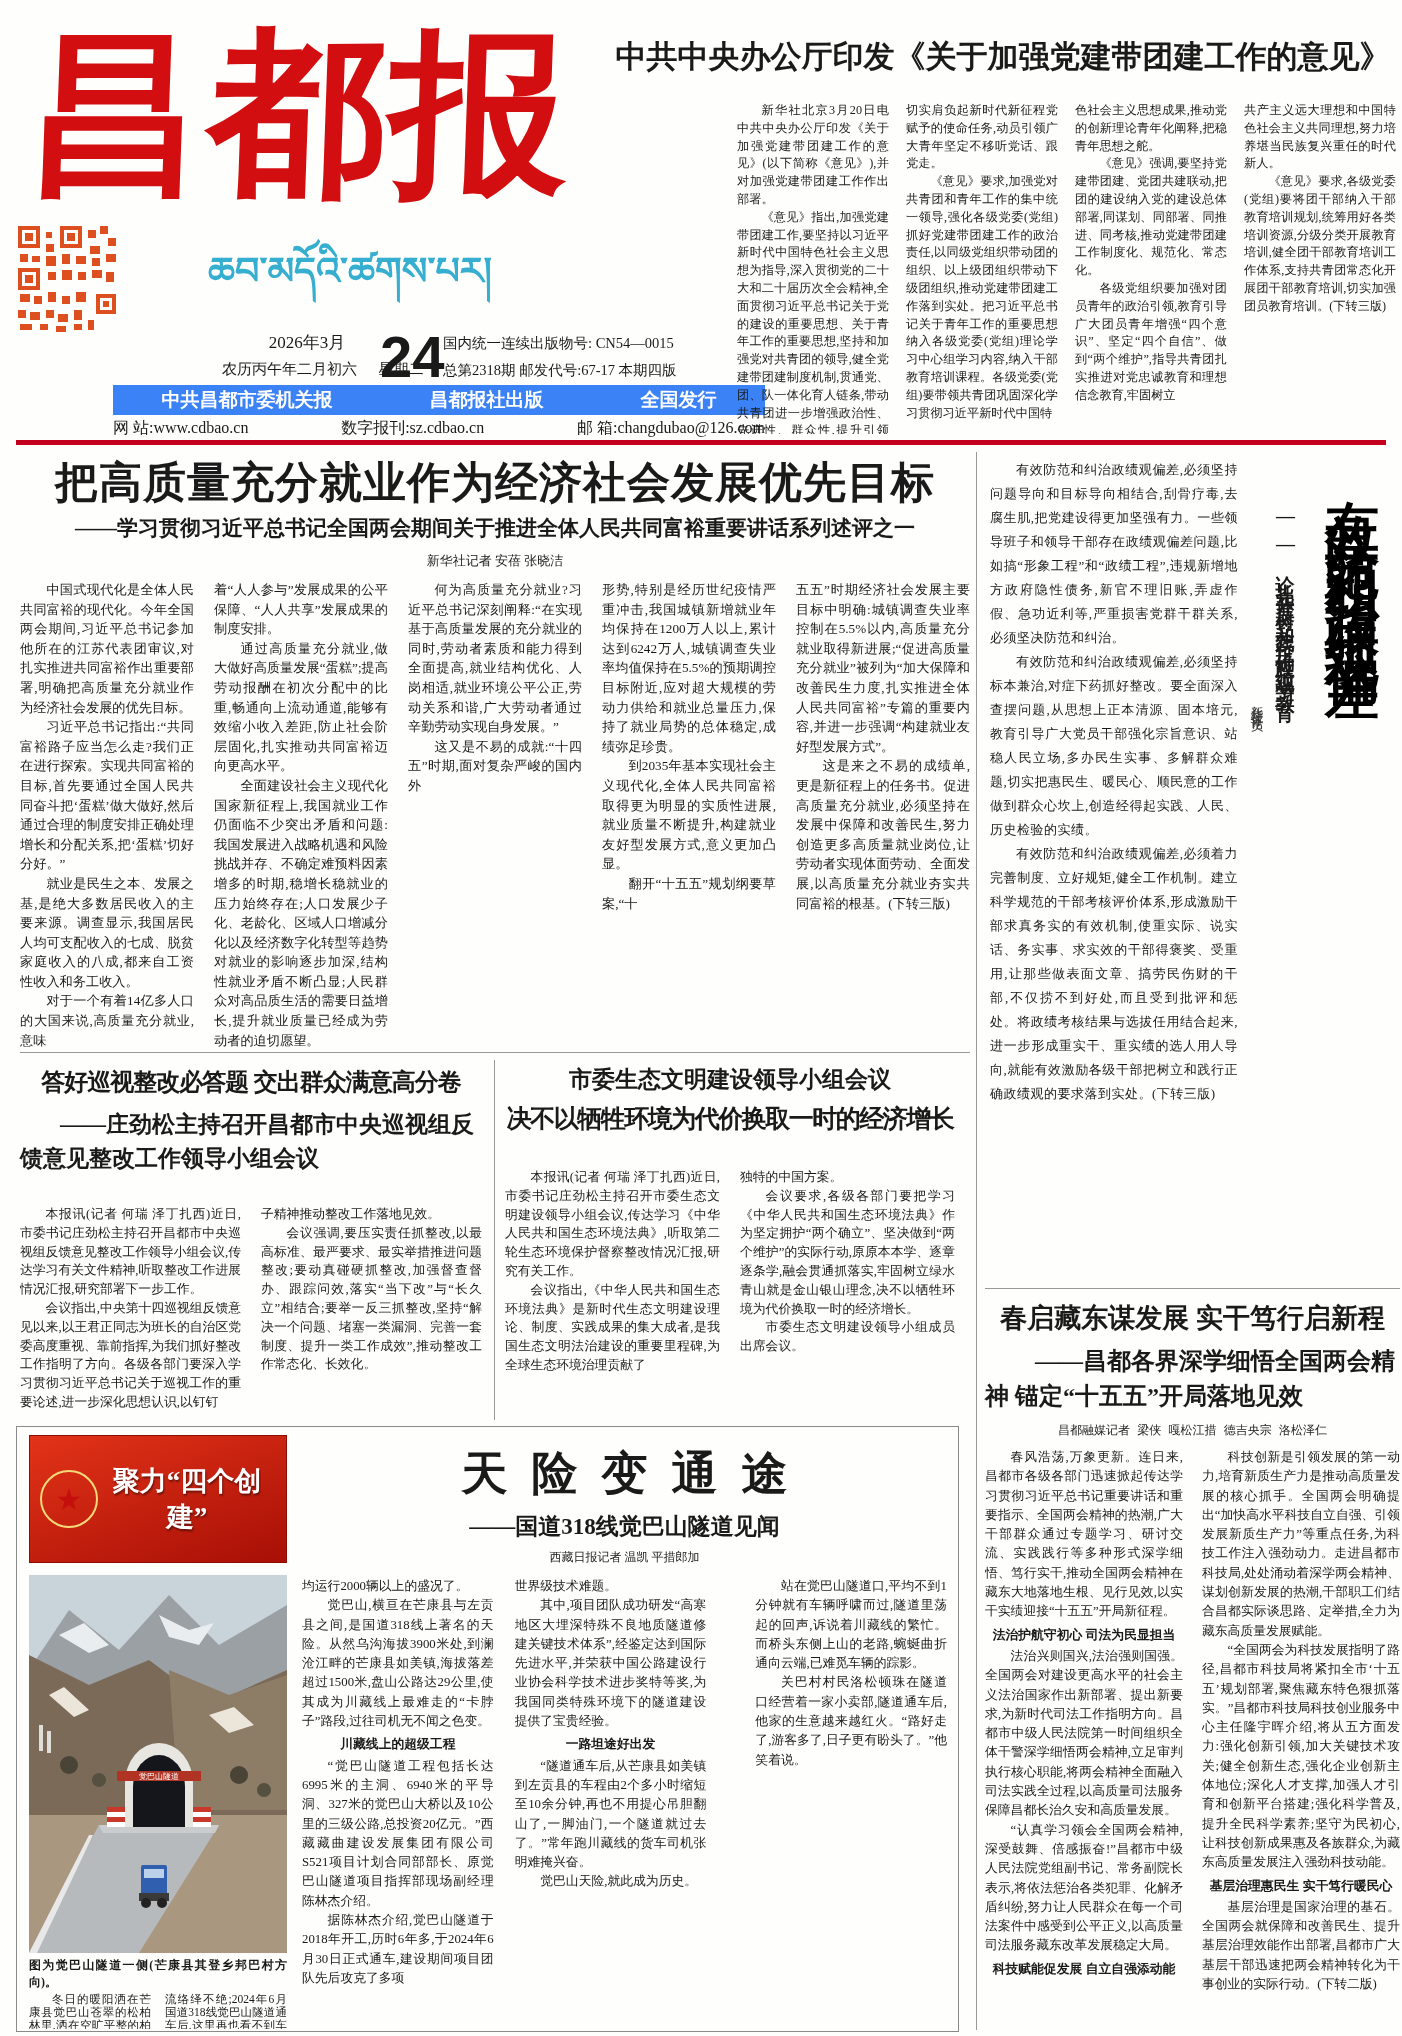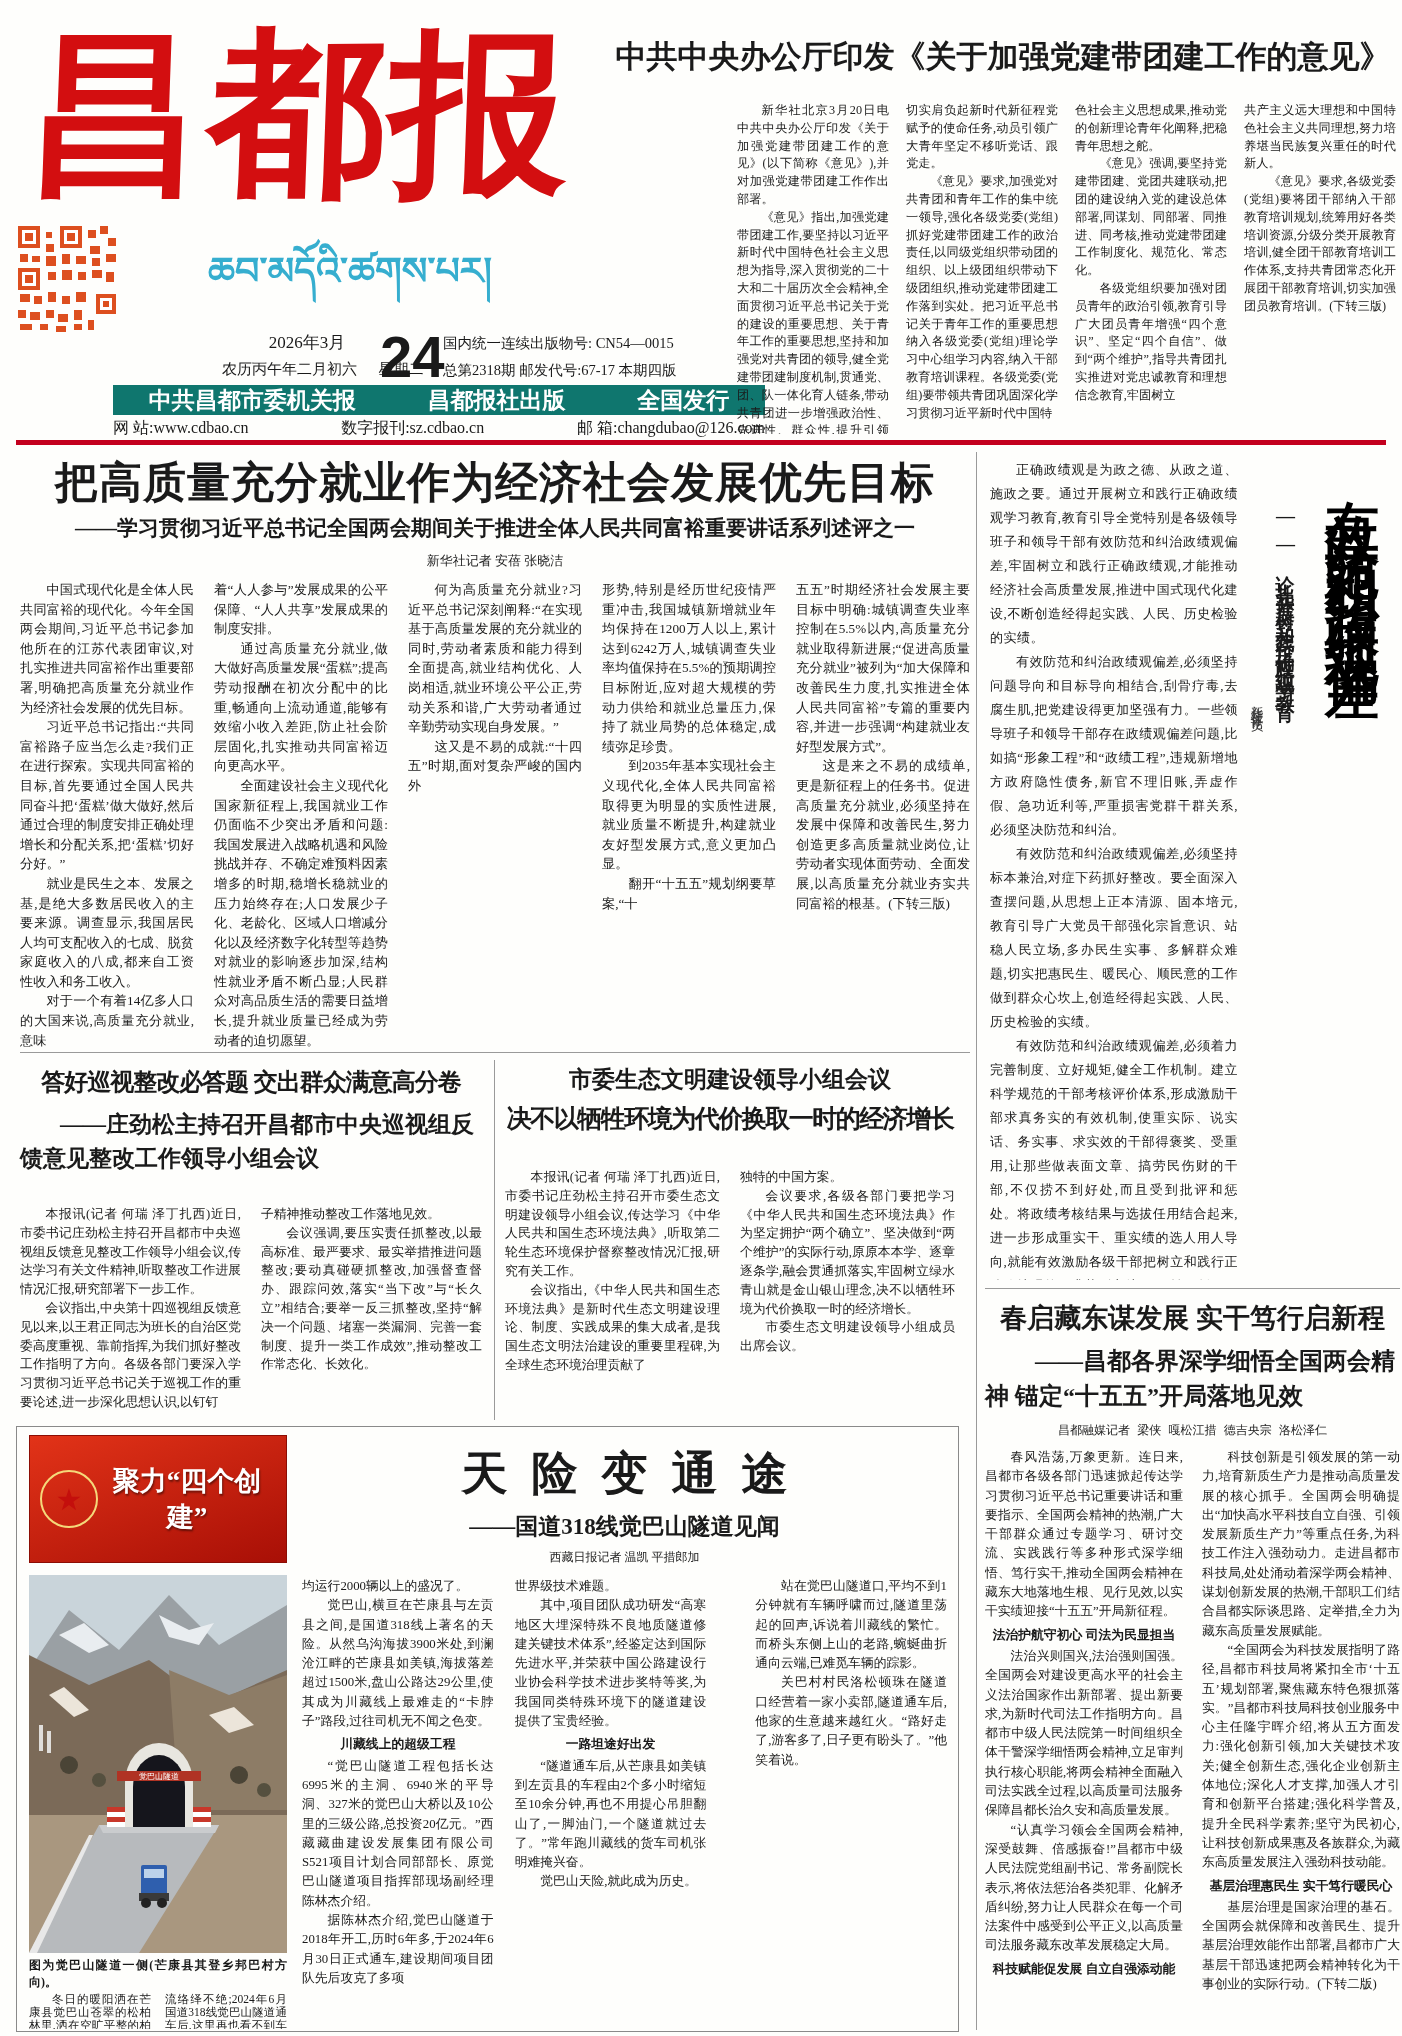--- a/index.html
+++ b/index.html
@@ -9,21 +9,21 @@
   .abs { position:absolute; }
 
   
   .mast-title { font-weight:bold; color:#d30e10; font-size:178px; line-height:230px;
                 letter-spacing:4px; font-family:"Liberation Serif", serif; transform:skewX(-2deg); white-space:nowrap; }
   .tibetan { color:#36aecf; font-size:38px; font-weight:bold; text-align:center; line-height:70px; white-space:nowrap; }
   .qr-wrap svg { display:block; }
   .date-left { text-align:center; font-size:17px; line-height:26px; }
   .big-day { font-family:"Liberation Sans", sans-serif; font-weight:bold; font-size:58px; line-height:58px; }
   .issue-info { font-size:14.5px; line-height:27px; white-space:nowrap; }
-  .org-bar { background:#0f766e; color:#fff; font-weight:bold; font-size:23px;
+  .org-bar { background:#3b82f6; color:#fff; font-weight:bold; font-size:19px;
              font-family:"Liberation Sans", sans-serif; display:flex; justify-content:space-around; align-items:center; }
   .contact { font-size:16px; display:flex; justify-content:space-between; align-items:center; }
   .red-rule { background:#c3001e; }
   .gray-line { background:#9a9a9a; }
 
   
   .h-sans { font-family:"Liberation Sans", sans-serif; font-weight:bold; text-align:center; white-space:nowrap; }
   .h-serif { font-family:"Liberation Serif", serif; font-weight:bold; text-align:center; white-space:nowrap; }
   .byline { text-align:center; font-size:13px; color:#222; }
 
@@ -199,21 +199,20 @@
       </div>
     <div class="col lead-col" style="width:174px;">
         <p class="cont">五五”时期经济社会发展主要目标中明确:城镇调查失业率控制在5.5%以内,高质量充分就业取得新进展;“促进高质量充分就业”被列为“加大保障和改善民生力度,扎实推进全体人民共同富裕”专篇的重要内容,并进一步强调“构建就业友好型发展方式”。</p>
         <p>这是来之不易的成绩单,更是新征程上的任务书。促进高质量充分就业,必须坚持在发展中保障和改善民生,努力创造更多高质量就业岗位,让劳动者实现体面劳动、全面发展,以高质量充分就业夯实共同富裕的根基。(下转三版)</p>
       </div>
   </div>
 
   <div class="abs gray-line" style="left:976px; top:452px; width:1px; height:1578px;"></div>
 
   <div class="abs col ed-col" style="left:990px; top:458px; width:248px; height:822px;">
-      <p>正确政绩观是为政之德、从政之道、施政之要。通过开展树立和践行正确政绩观学习教育,教育引导全党特别是各级领导班子和领导干部有效防范和纠治政绩观偏差,牢固树立和践行正确政绩观,才能推动经济社会高质量发展,推进中国式现代化建设,不断创造经得起实践、人民、历史检验的实绩。</p>
       <p>有效防范和纠治政绩观偏差,必须坚持问题导向和目标导向相结合,刮骨疗毒,去腐生肌,把党建设得更加坚强有力。一些领导班子和领导干部存在政绩观偏差问题,比如搞“形象工程”和“政绩工程”,违规新增地方政府隐性债务,新官不理旧账,弄虚作假、急功近利等,严重损害党群干群关系,必须坚决防范和纠治。</p>
       <p>有效防范和纠治政绩观偏差,必须坚持标本兼治,对症下药抓好整改。要全面深入查摆问题,从思想上正本清源、固本培元,教育引导广大党员干部强化宗旨意识、站稳人民立场,多办民生实事、多解群众难题,切实把惠民生、暖民心、顺民意的工作做到群众心坎上,创造经得起实践、人民、历史检验的实绩。</p>
       <p>有效防范和纠治政绩观偏差,必须着力完善制度、立好规矩,健全工作机制。建立科学规范的干部考核评价体系,形成激励干部求真务实的有效机制,使重实际、说实话、务实事、求实效的干部得褒奖、受重用,让那些做表面文章、搞劳民伤财的干部,不仅捞不到好处,而且受到批评和惩处。将政绩考核结果与选拔任用结合起来,进一步形成重实干、重实绩的选人用人导向,就能有效激励各级干部把树立和践行正确政绩观的要求落到实处。(下转三版)</p>
     </div>
 
   <div class="abs vert ed-by" style="left:1248px; top:695px; height:180px;">新华社评论员</div>
 
   <div class="abs vert ed-sub" style="left:1272px; top:505px; height:770px;">——论扎实开展树立和践行正确政绩观学习教育</div>
 
   <div class="abs vert ed-head" style="left:1316px; top:458px; height:822px;">有效防范和纠治政绩观偏差</div>

